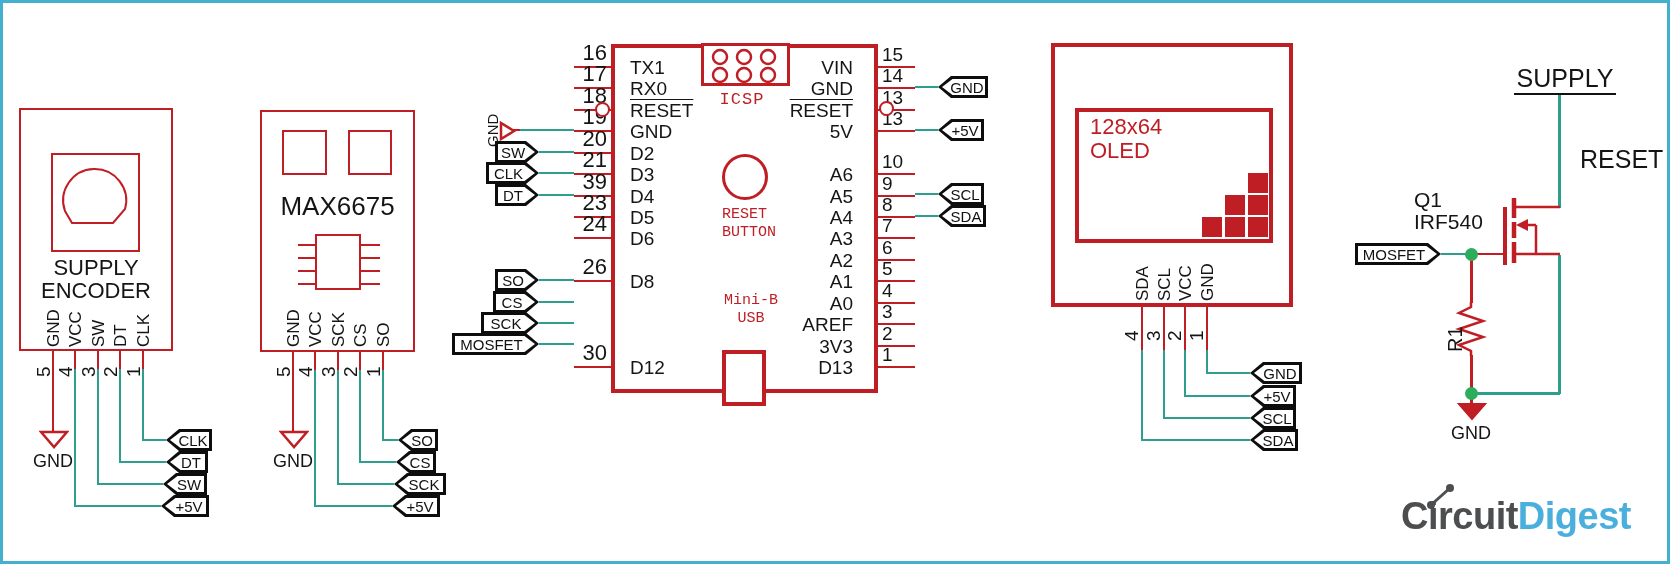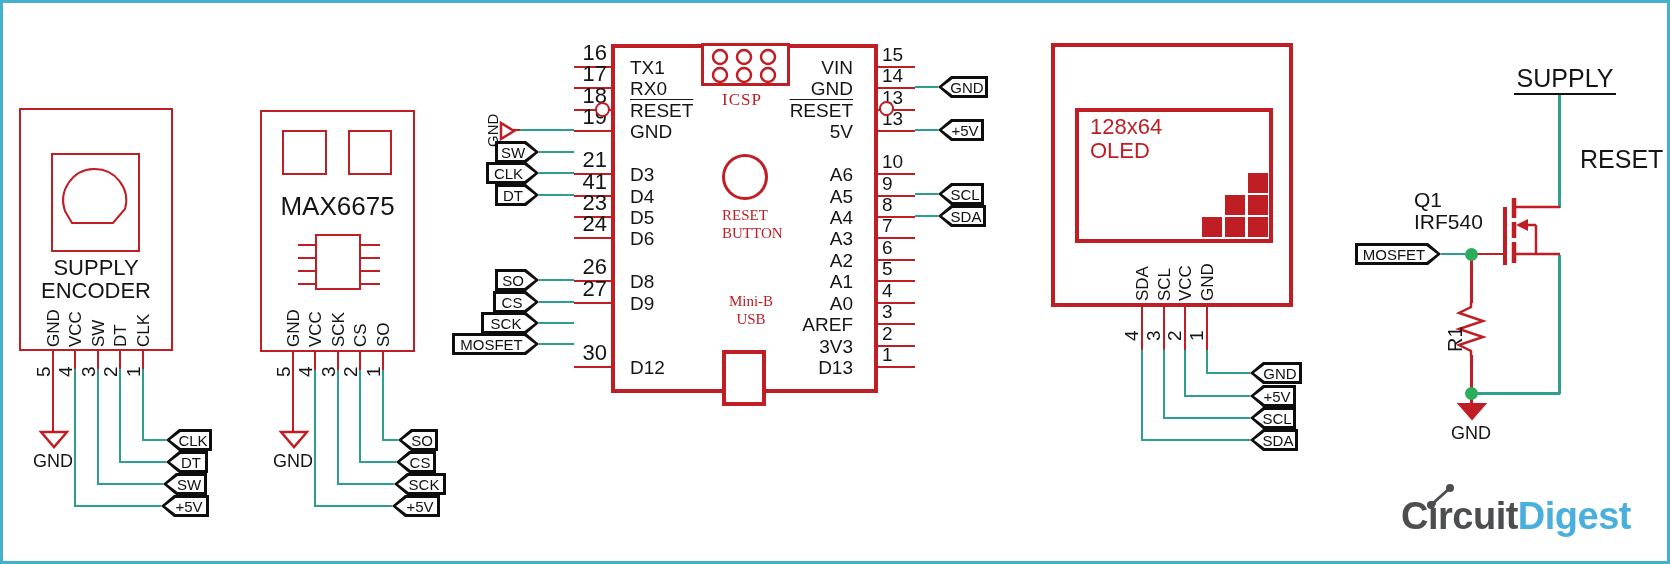--- a/index.html
+++ b/index.html
@@ -41,21 +41,21 @@
   .opin .vnump{position:absolute;left:-10px;top:80px;height:20px;width:18px;}
   
   .apl,.apr{position:absolute;left:571px;width:341px;height:34px;top:calc(41px + var(--i)*21.43px);}
   .apl .stub{position:absolute;left:0;top:22px;width:37px;height:2px;background:var(--red);}
   .apr .stub{position:absolute;left:304px;top:22px;width:37px;height:2px;background:var(--red);}
   .apl .num{position:absolute;left:0;width:33px;bottom:12px;text-align:right;font-size:22px;}
   .apr .num{position:absolute;left:308px;bottom:12px;font-size:19px;}
   .apl .lbl{position:absolute;left:56px;top:13px;font-size:19px;white-space:nowrap;}
   .apr .lbl{position:absolute;right:62px;top:13px;font-size:19px;white-space:nowrap;}
   .ov{text-decoration:overline;}
-  .redmono{position:absolute;font-family:Liberation Serif, serif;color:var(--red);font-size:15px;line-height:18px;}
+  .redmono{position:absolute;font-family:Liberation Mono, monospace;color:var(--red);font-size:15px;line-height:18px;}
   .blacktxt{position:absolute;color:var(--ink);}
   .redtxt{position:absolute;color:var(--red);}
   .pincircle{position:absolute;width:15px;height:15px;border:2.5px solid var(--red);border-radius:50%;background:#fff;z-index:3;}
   .dot{position:absolute;width:13px;height:13px;border-radius:50%;background:var(--green);z-index:4;}
   .sq{position:absolute;width:20px;height:20px;background:var(--red);}
 </style>
 </head>
 <body>
 
 <div id="canvas">
@@ -201,49 +201,49 @@
     <div class="apl" style="--i: 2;">
       <div class="stub"></div>
       <div class="num">18</div>
       <div class="lbl ov">RESET</div>
     </div>
     <div class="apl" style="--i: 3;">
       <div class="stub"></div>
       <div class="num">19</div>
       <div class="lbl">GND</div>
     </div>
+    <div class="apl" style="--i: 4;">
+      <div class="stub"></div>
+      <div class="num">20</div>
+      <div class="lbl">D2</div>
+    </div>
     <div class="apl" style="--i: 5;">
       <div class="stub"></div>
       <div class="num">21</div>
       <div class="lbl">D3</div>
     </div>
     <div class="apl" style="--i: 6;">
       <div class="stub"></div>
-      <div class="num">41</div>
+      <div class="num">39</div>
       <div class="lbl">D4</div>
     </div>
     <div class="apl" style="--i: 7;">
       <div class="stub"></div>
       <div class="num">23</div>
       <div class="lbl">D5</div>
     </div>
     <div class="apl" style="--i: 8;">
       <div class="stub"></div>
       <div class="num">24</div>
       <div class="lbl">D6</div>
     </div>
     <div class="apl" style="--i: 10;">
       <div class="stub"></div>
       <div class="num">26</div>
       <div class="lbl">D8</div>
-    </div>
-    <div class="apl" style="--i: 11;">
-      <div class="stub"></div>
-      <div class="num">27</div>
-      <div class="lbl">D9</div>
     </div>
     <div class="apl" style="--i: 14;">
       <div class="stub"></div>
       <div class="num">30</div>
       <div class="lbl">D12</div>
     </div>
   <div class="apr" style="--i: 0;">
       <div class="stub"></div>
       <div class="num">15</div>
       <div class="lbl">VIN</div>

